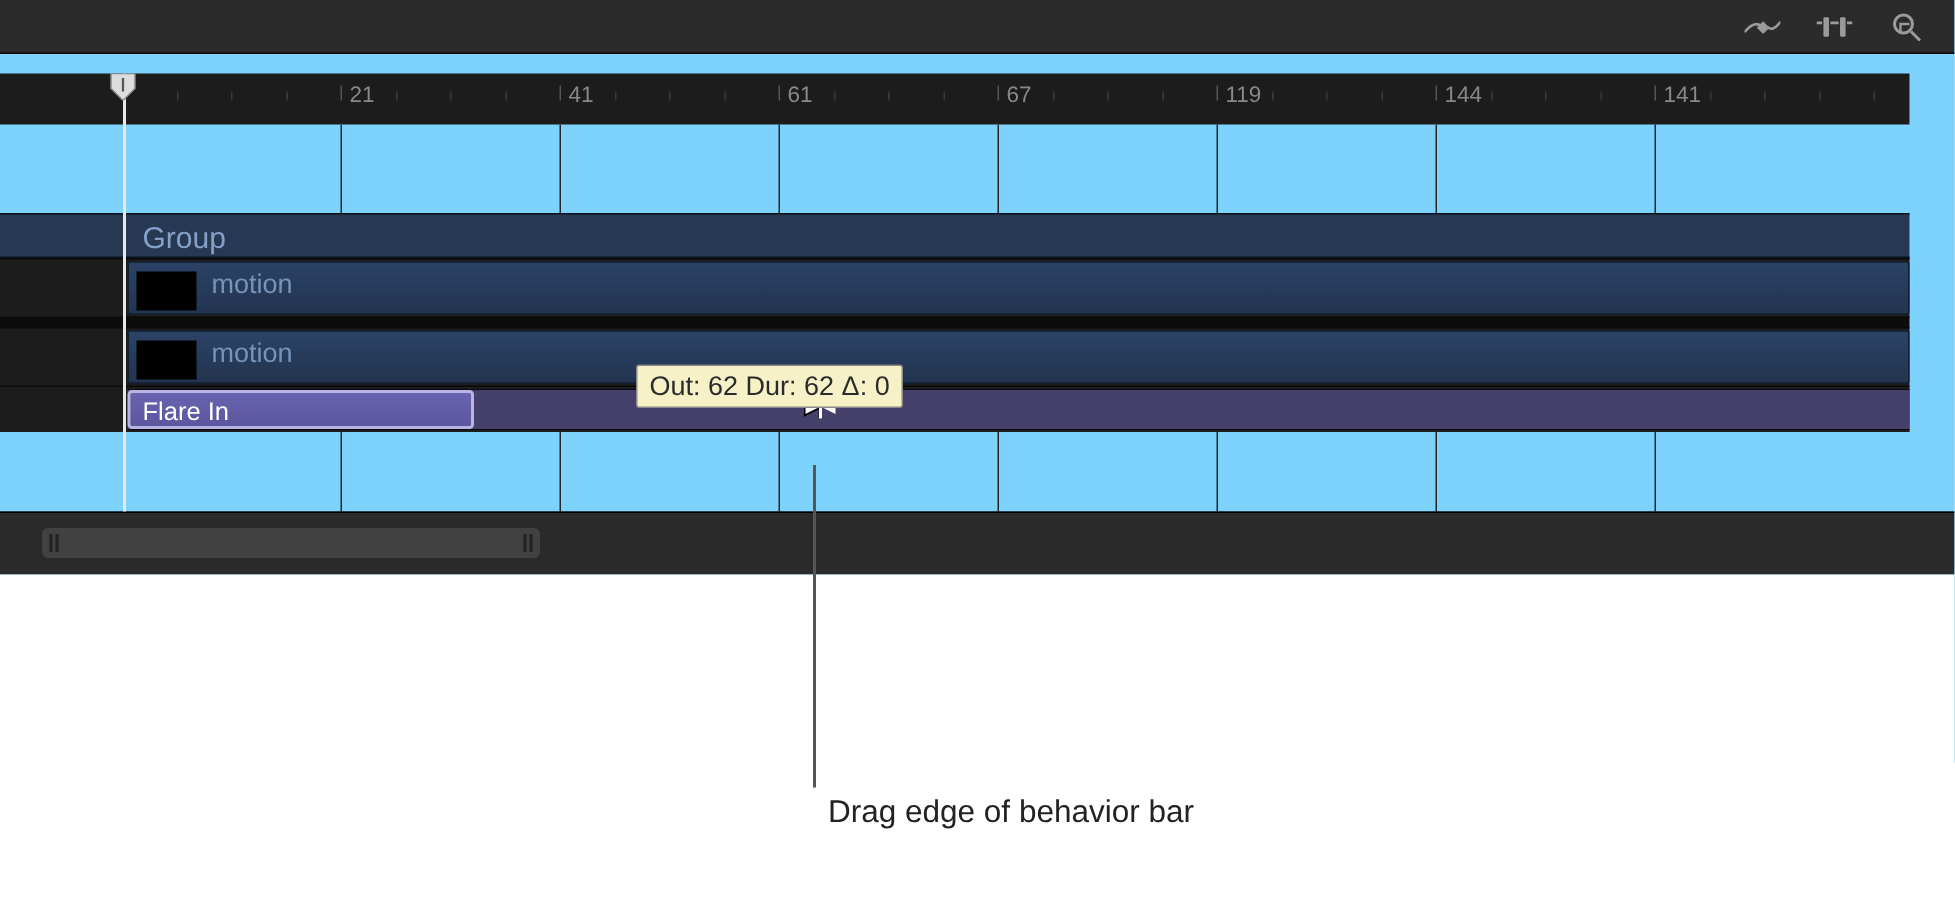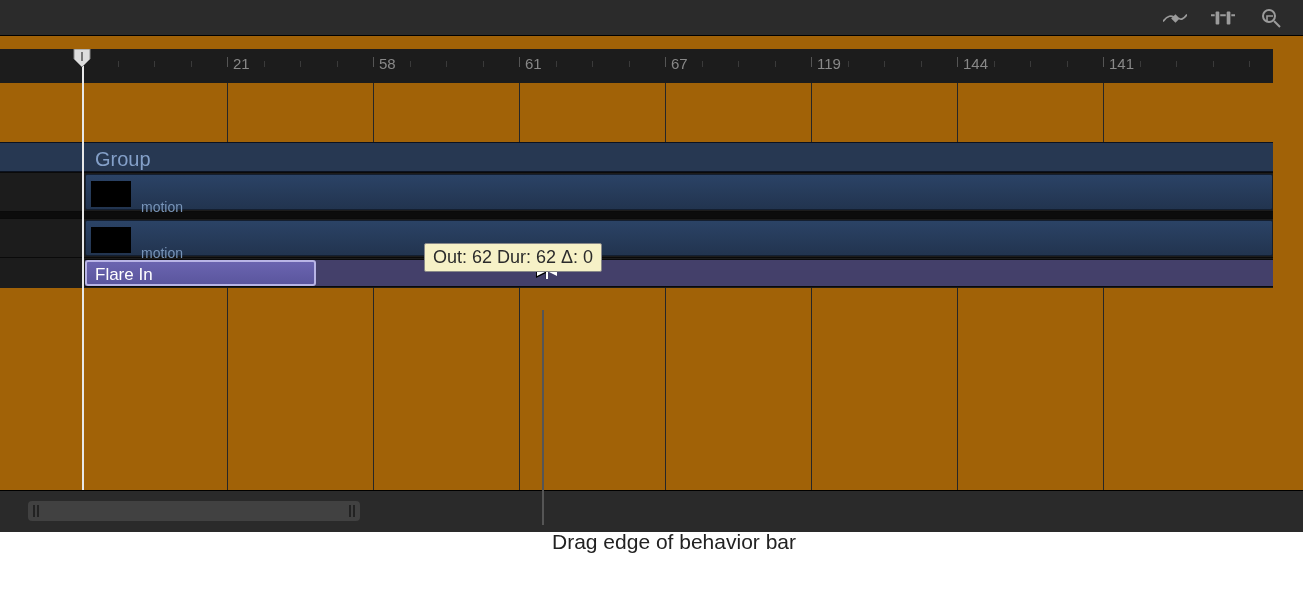--- a/index.html
+++ b/index.html
@@ -6,22 +6,22 @@
     body {
       background: #fff;
       font-family: -apple-system, "Helvetica Neue", Arial, sans-serif;
       width: 1303px;
       height: 606px;
       position: relative;
     }
     .app {
       position: relative;
       width: 1303px;
-      height: 532px;
-      background: #a16207;
+      height: 383px;
+      background: #7dd3fc;
       overflow: hidden;
     }
     
     .toolbar {
       position: absolute;
       top: 0; left: 0; right: 0;
       height: 36px;
       background: #2b2b2b;
       border-bottom: 1px solid #000;
       display: flex;
@@ -116,22 +116,22 @@
       background:linear-gradient(#2b4366, #22344f);
       border:1px solid #141f30;
       border-radius:2px;
     }
     .clip .thumb {
       position:absolute; left:5px; top:6px;
       width:40px; height:26px;
       background:#000;
     }
     .clip .cliplabel {
-      position:absolute; left:55px; top:24px;
-      color:#7794b8; font-size:14px;
+      position:absolute; left:55px; top:4px;
+      color:#7794b8; font-size:18px;
     }
     .gap-row { height:6px; background:#0c0c0c; }
     
     .behavior-row {
       height:30px;
       position:relative;
       background:#1c1c1c;
     }
     .behavior-track {
       position:absolute;
@@ -236,21 +236,21 @@
 
   <div class="ruler">
     <div class="ruler-ticks">
         <div class="ruler-tick" style="left: 227px;">
           <span class="ruler-label">21</span>
         </div>
         <div class="ruler-tick minor" style="left: 190.5px;"></div>
         <div class="ruler-tick minor" style="left: 154px;"></div>
         <div class="ruler-tick minor" style="left: 117.5px;"></div>
         <div class="ruler-tick" style="left: 373px;">
-          <span class="ruler-label">58</span>
+          <span class="ruler-label">41</span>
         </div>
         <div class="ruler-tick minor" style="left: 336.5px;"></div>
         <div class="ruler-tick minor" style="left: 300px;"></div>
         <div class="ruler-tick minor" style="left: 263.5px;"></div>
         <div class="ruler-tick" style="left: 519px;">
           <span class="ruler-label">61</span>
         </div>
         <div class="ruler-tick minor" style="left: 482.5px;"></div>
         <div class="ruler-tick minor" style="left: 446px;"></div>
         <div class="ruler-tick minor" style="left: 409.5px;"></div>

